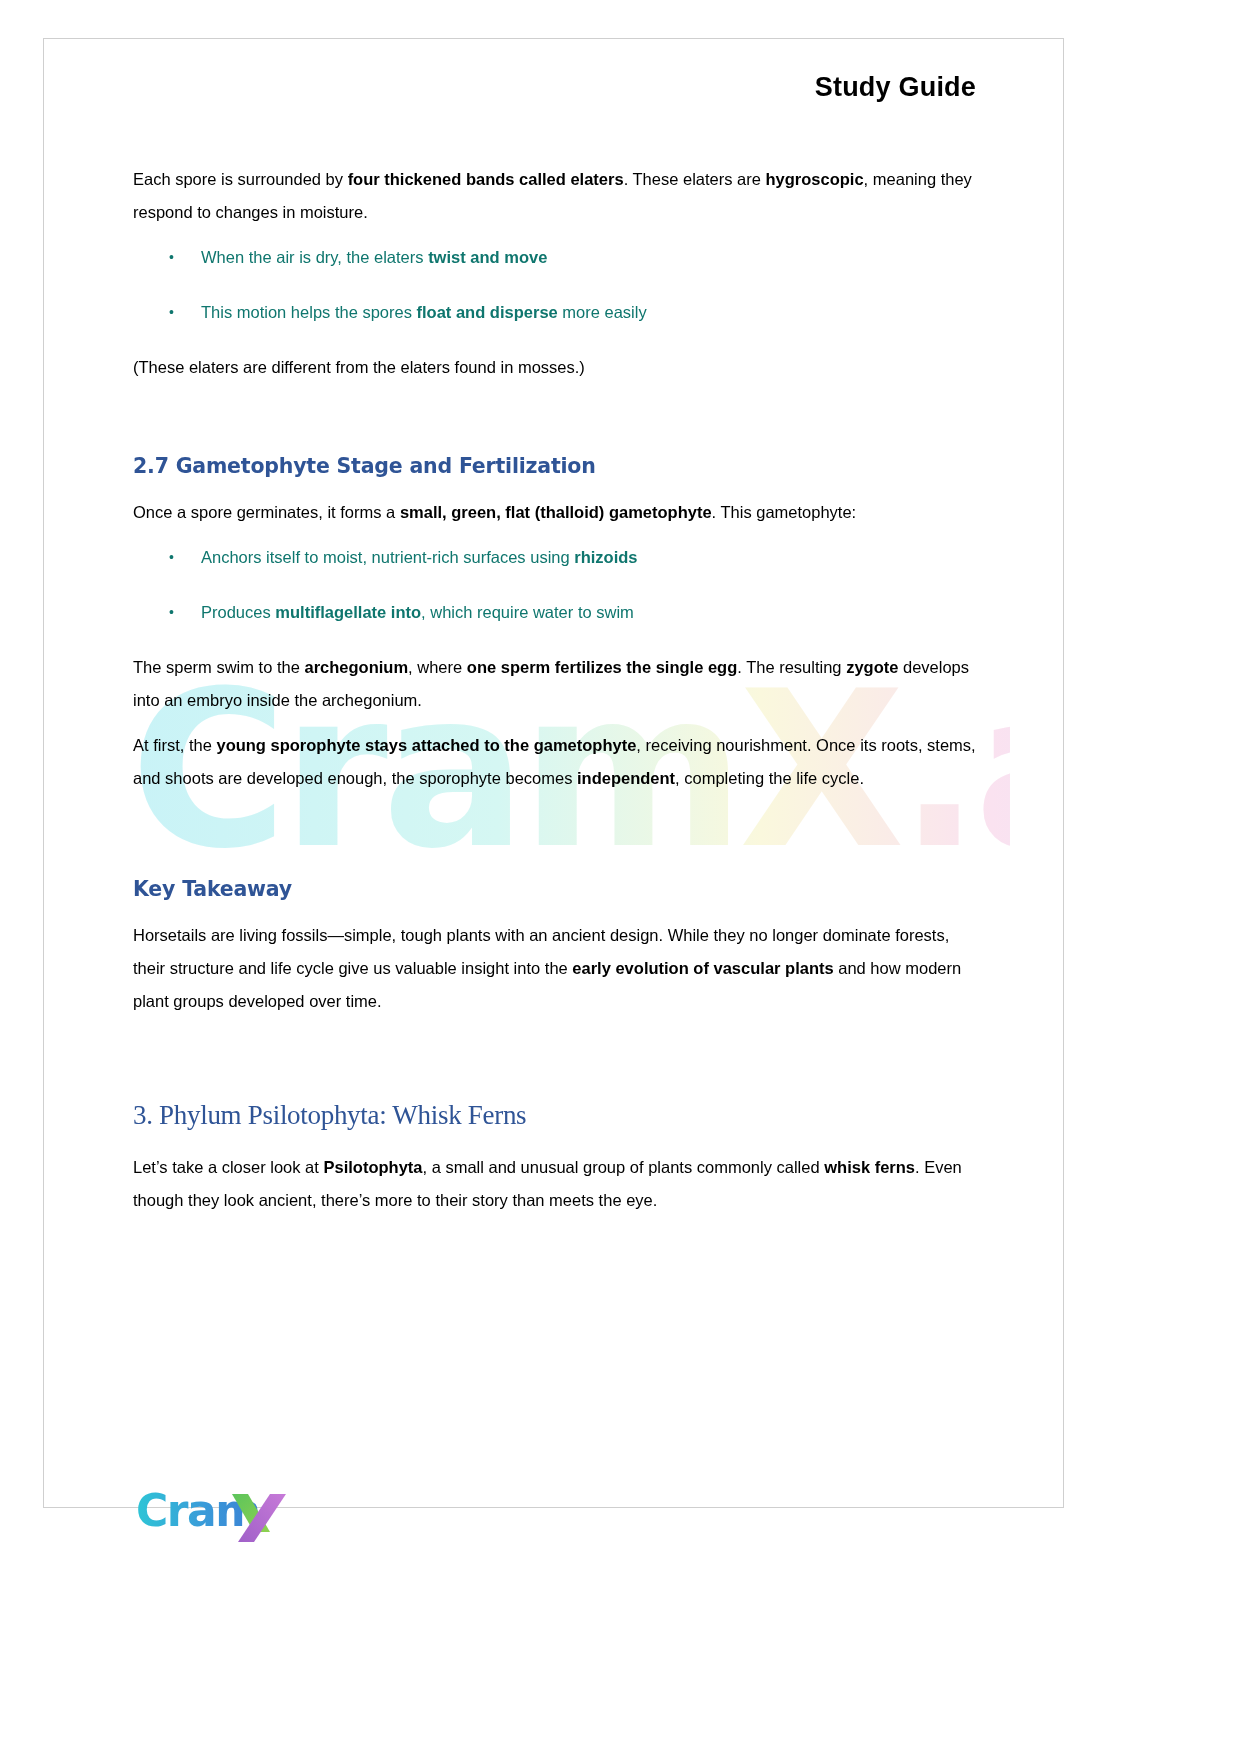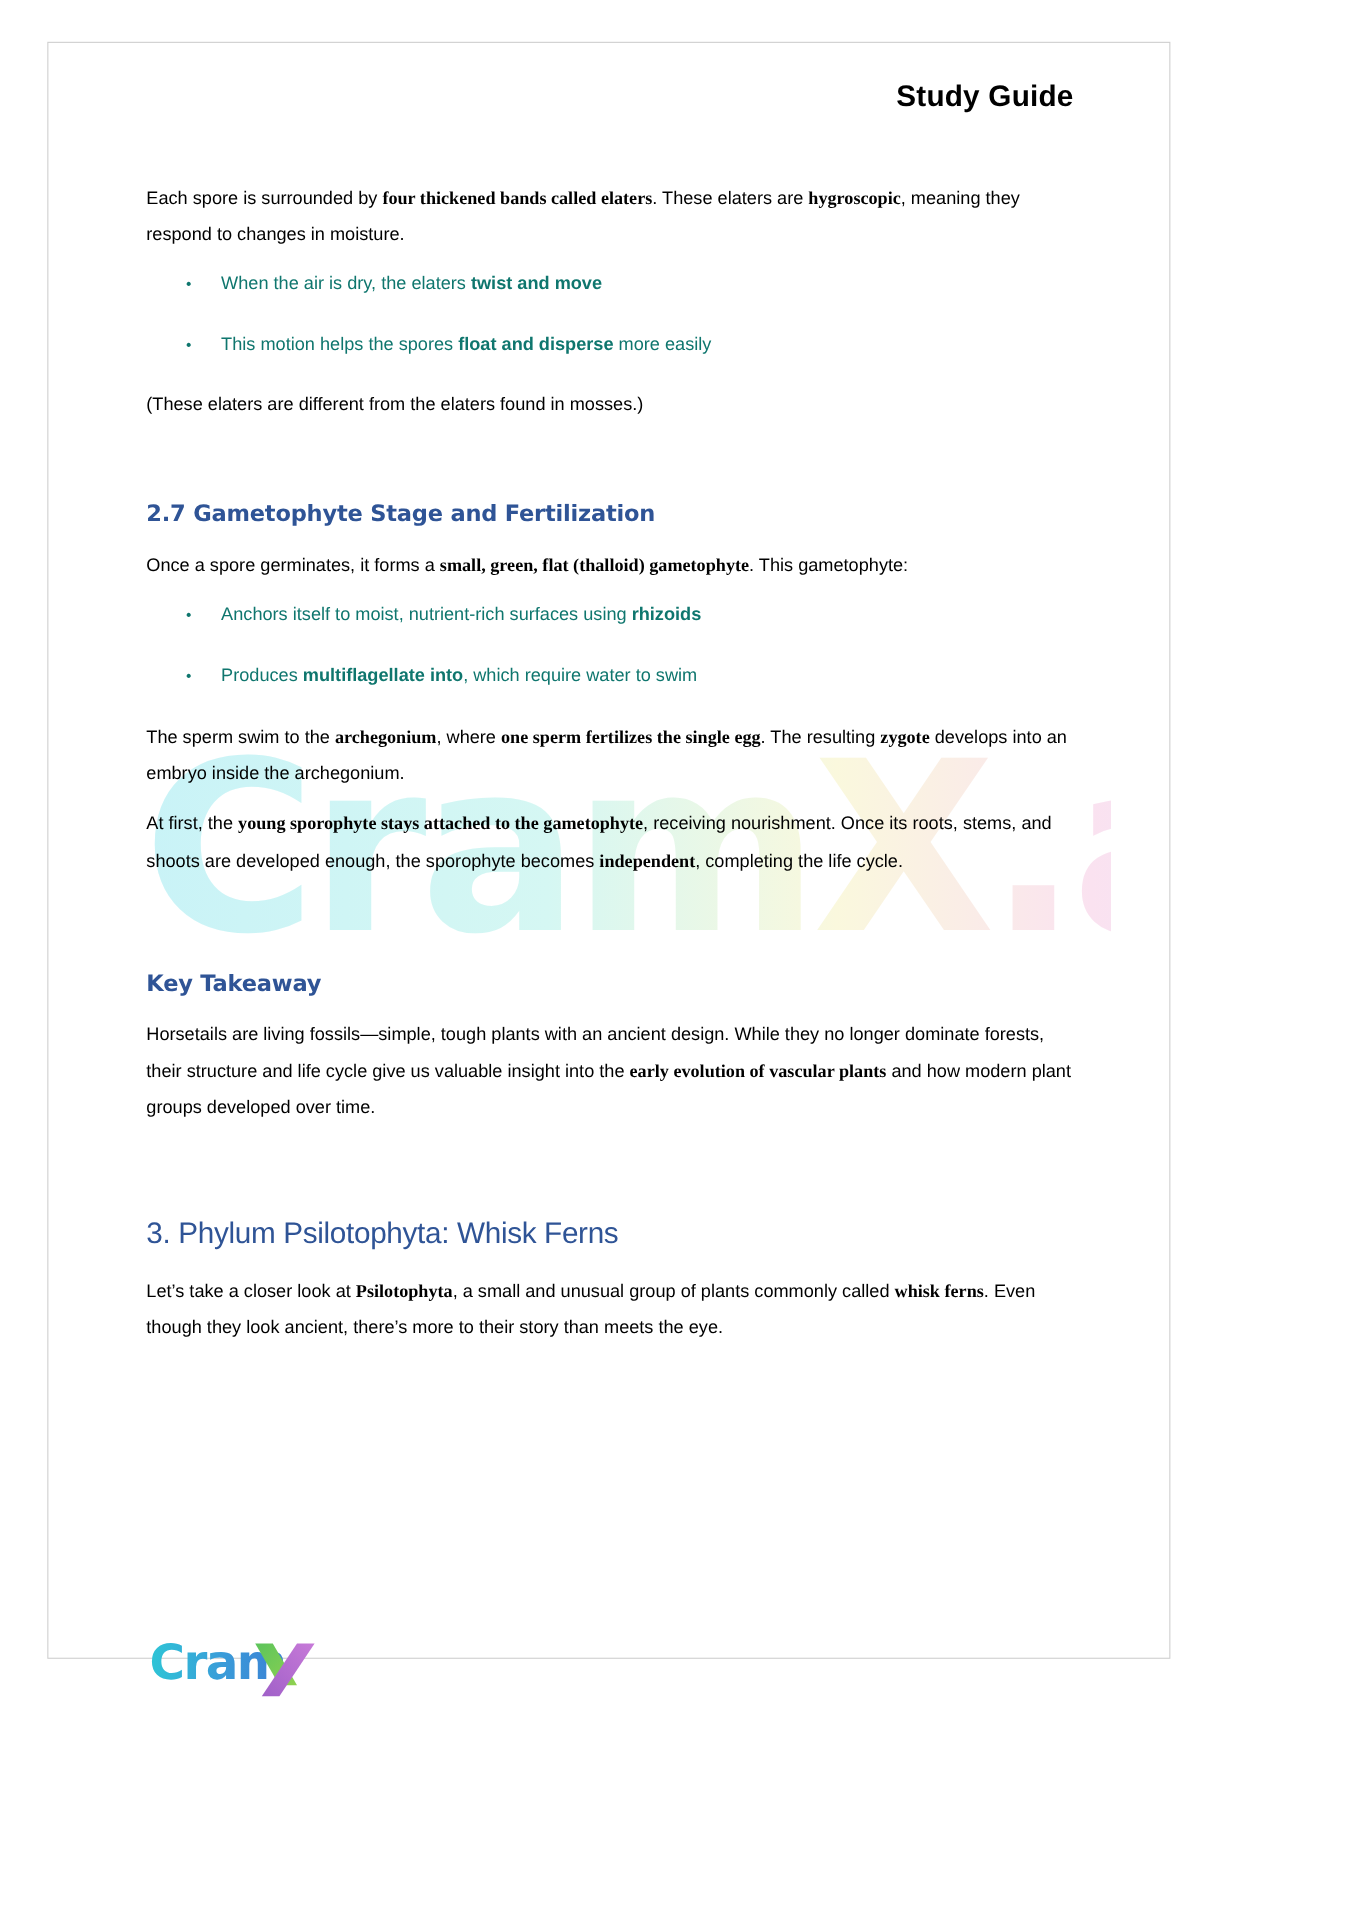--- a/index.html
+++ b/index.html
@@ -52,35 +52,35 @@
   }
   h2.sub-heading {
     font-family:"DejaVu Sans", sans-serif;
     font-size:20.5px;
     font-weight:bold;
     color:#2f5496;
     letter-spacing:-0.2px;
     margin:0 0 18px 0;
   }
   h2.section-heading {
-    font-family:Liberation Sans, sans-serif;
+    font-family:Liberation Serif, serif;
     font-size:27px;
     font-weight:normal;
     color:#2f5496;
     letter-spacing:-0.3px;
     margin:0 0 20px 0;
   }
   p.body {
     font-size:16.5px;
     line-height:2.0;
     color:#000000;
     margin:0 0 12px 0;
     text-align:left;
   }
-  p.body b { font-weight:bold;font-family:Liberation Serif, serif; }
+  p.body b { font-weight:bold; }
   ul.bullets {
     list-style:none;
     margin:12px 0 18px 0;
     padding:0;
   }
   ul.bullets li {
     position:relative;
     font-size:16.5px;
     line-height:2.0;
     color:#0f766e;

